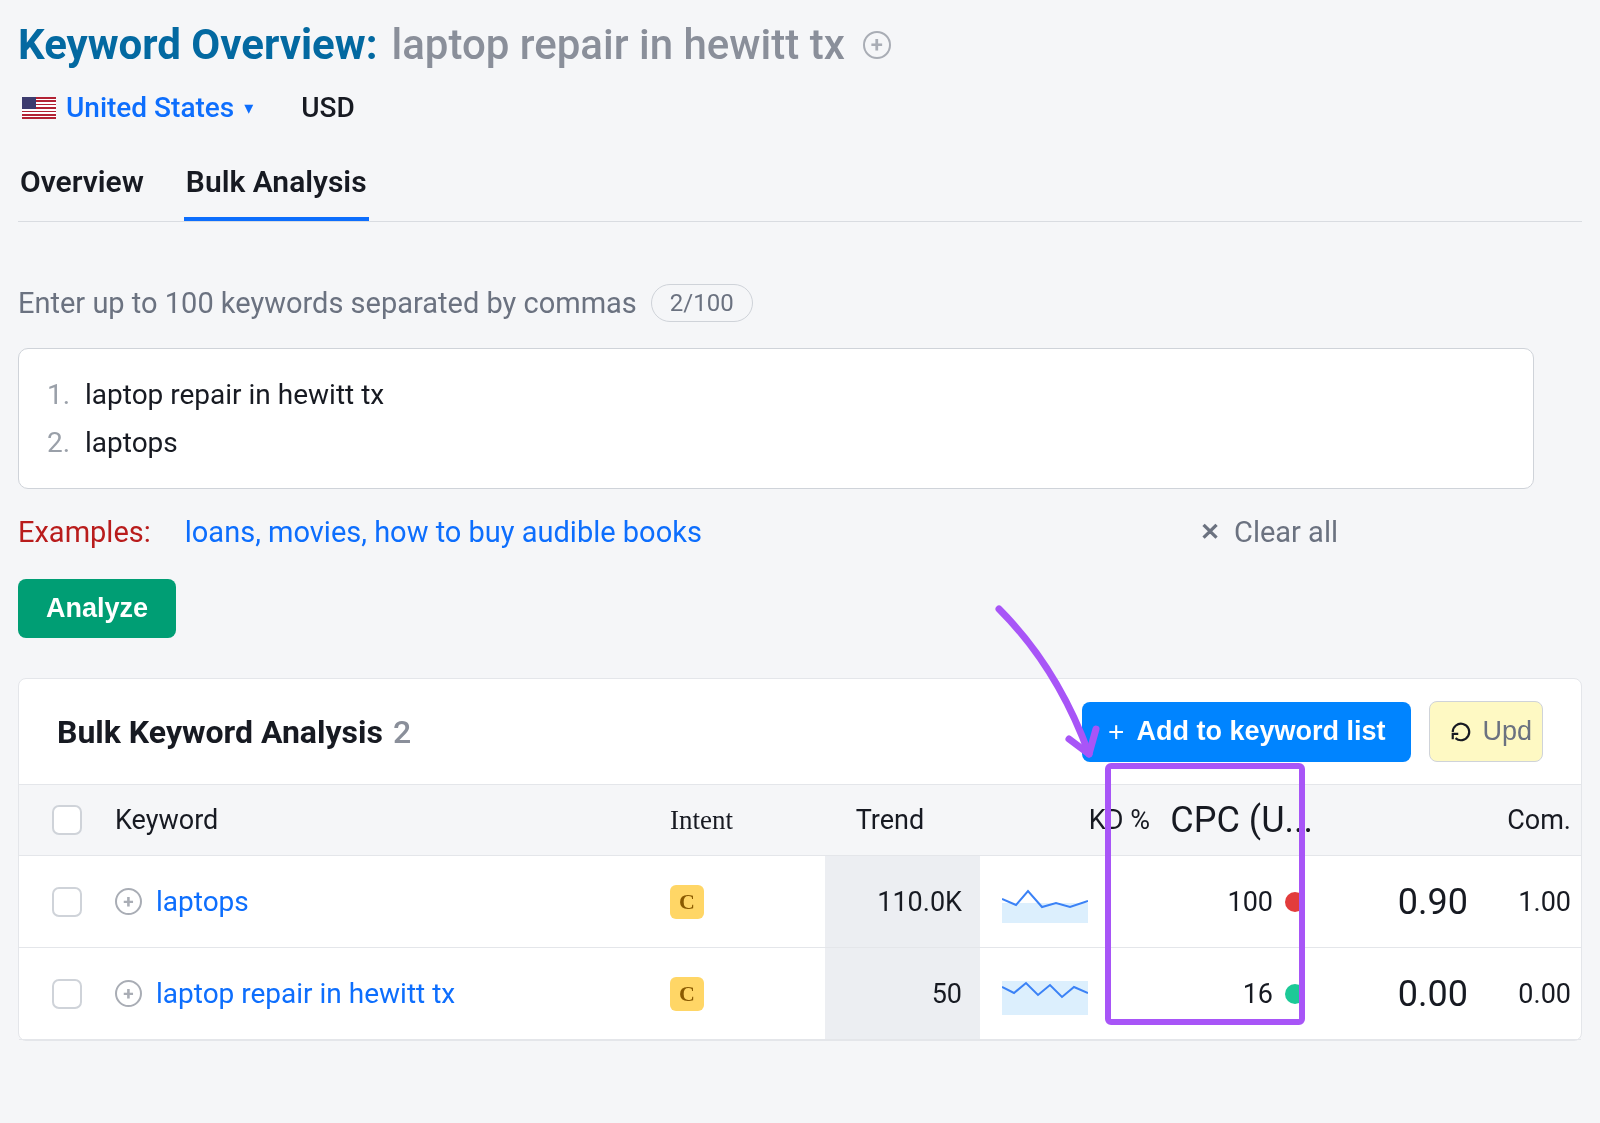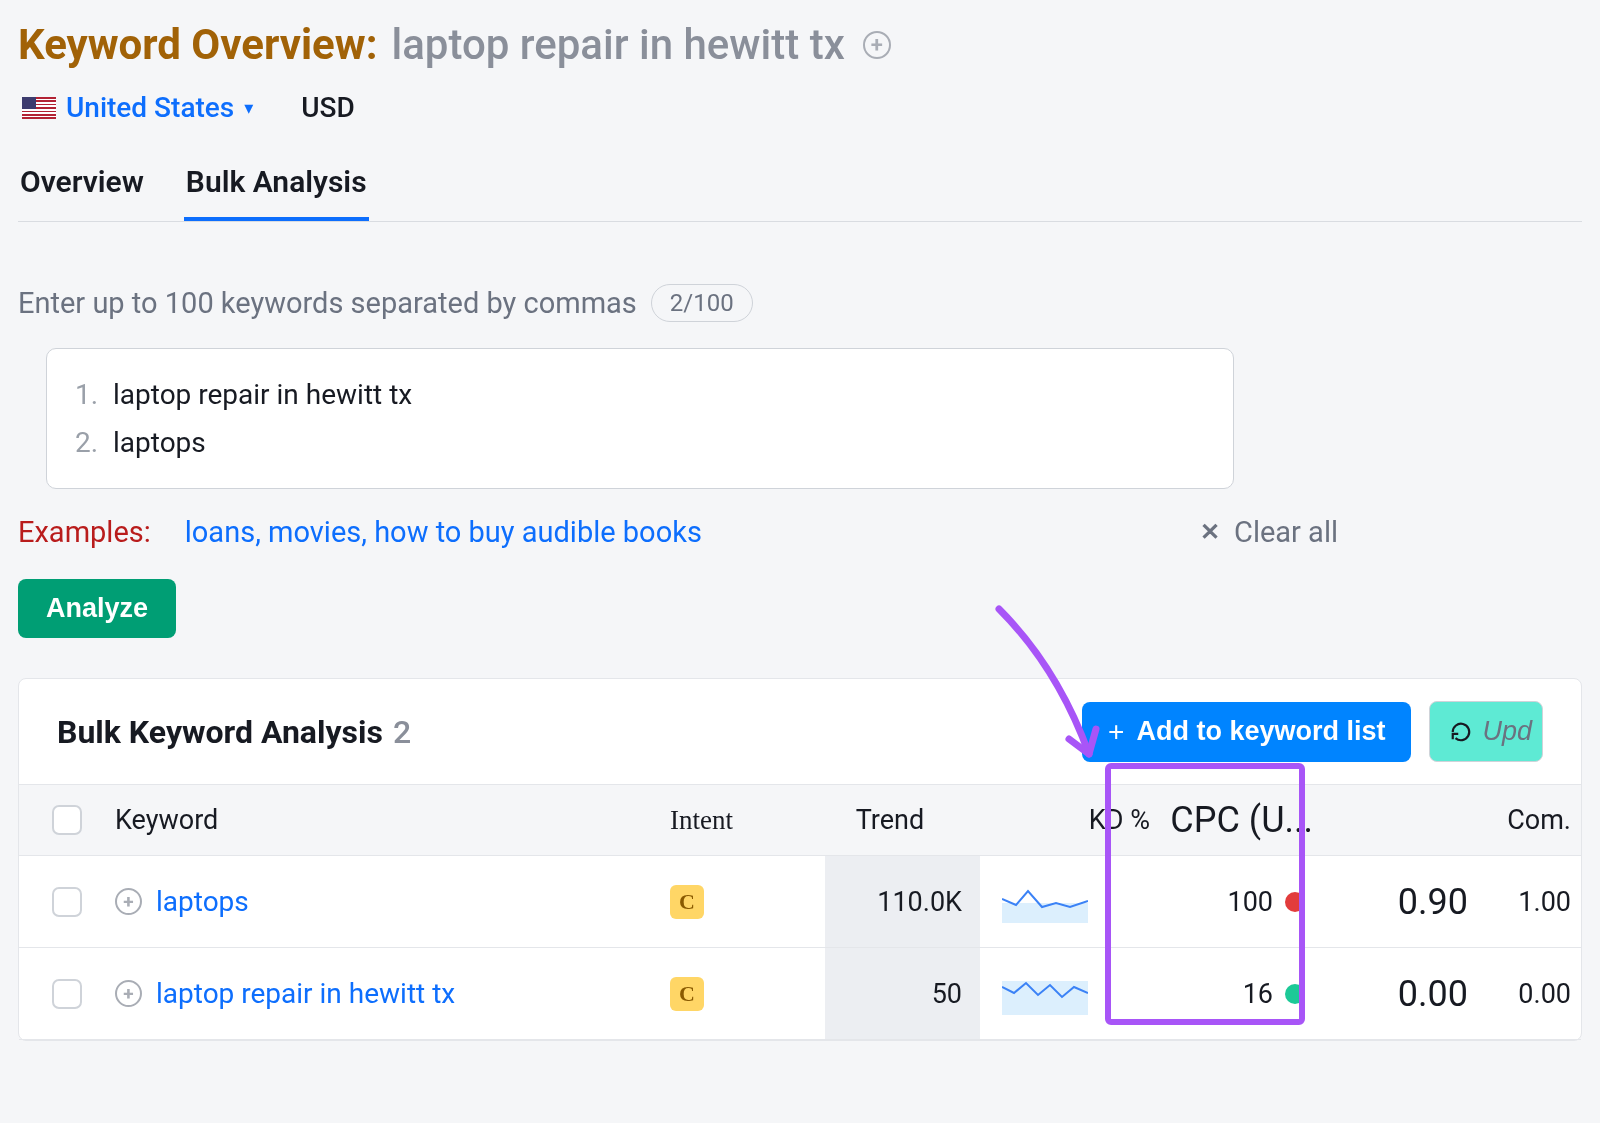--- a/index.html
+++ b/index.html
@@ -6,21 +6,21 @@
 body {
   font-family: -apple-system, BlinkMacSystemFont, "Segoe UI", Roboto, sans-serif;
   background: #f5f6f8;
   color: #171a22;
   width: 1600px;
   height: 1123px;
   overflow: hidden;
 }
 .page { padding: 20px 18px 0 18px; }
 .header { display: flex; align-items: center; gap: 14px; margin-bottom: 22px; }
-.h-title { font-size: 42px; font-weight: 700; color: #a16207; }
+.h-title { font-size: 42px; font-weight: 700; color: #0369a1; }
 .h-keyword { font-size: 42px; font-weight: 500; color: #8a8f9a; }
 .add-circle {
   width: 28px; height: 28px; border: 2.5px solid #a9adb5; border-radius: 50%;
   display: inline-flex; align-items: center; justify-content: center;
   color: #a9adb5; font-size: 22px; font-weight: 600; line-height: 1;
   margin-left: 4px; cursor: pointer;
 }
 .subhead { display: flex; align-items: center; gap: 48px; margin-bottom: 40px; padding-left: 4px; }
 .flag {
   width: 34px; height: 22px; display: inline-block; position: relative;
@@ -37,22 +37,22 @@
 .tab { font-size: 30px; font-weight: 600; color: #171a22; padding: 0 2px 18px 2px; cursor: pointer; }
 .tab.active { border-bottom: 4px solid #0d6efd; }
 .body-area { padding: 62px 0 0 0; }
 .prompt-row { display: flex; align-items: center; gap: 14px; margin-bottom: 26px; }
 .prompt-text { font-size: 29px; color: #6b7280; }
 .pill {
   font-size: 24px; color: #6b7280; border: 1.5px solid #cfd3d9; border-radius: 24px;
   padding: 4px 18px;
 }
 .kw-box {
-  width: 1188px; background: #fff; border: 1.5px solid #cfd3d9; border-radius: 10px;
-  padding: 22px 28px; font-size: 28px; color: #171a22; line-height: 1.7; margin-left: 28px;
+  width: 1516px; background: #fff; border: 1.5px solid #cfd3d9; border-radius: 10px;
+  padding: 22px 28px; font-size: 28px; color: #171a22; line-height: 1.7;
 }
 .kw-line .num { color: #9aa0a9; display: inline-block; width: 38px; }
 .examples-row { display: flex; align-items: center; margin-top: 26px; width: 1320px; }
 .examples-label { font-size: 29px; color: #b91c1c; margin-right: 34px; }
 .examples-links { font-size: 29px; color: #0d6efd; cursor: pointer; }
 .clear-all {
   margin-left: auto; font-size: 29px; color: #6b7280; display: flex; align-items: center; gap: 14px; cursor: pointer;
 }
 .x-icon { font-size: 24px; font-weight: 700; color: #6b7280; }
 .analyze-btn {
@@ -64,23 +64,23 @@
 .results-title { font-size: 32px; font-weight: 700; color: #171a22; }
 .results-count { font-size: 32px; font-weight: 500; color: #8a8f9a; margin-left: 10px; }
 .results-actions { margin-left: auto; display: flex; gap: 18px; align-items: center; }
 .add-list-btn {
   background: #0084ff; color: #fff; font-size: 27px; font-weight: 600;
   border: none; border-radius: 8px; padding: 14px 26px; cursor: pointer;
   display: flex; align-items: center; gap: 12px;
 }
 .plus-icon { font-size: 28px; font-weight: 400; }
 .upd-btn {
-  background: #5eead4; border: 1.5px solid #cfd3d9; border-radius: 8px;
+  background: #fef9c3; border: 1.5px solid #cfd3d9; border-radius: 8px;
   padding: 14px 10px 14px 20px; font-size: 27px; color: #6b7280; cursor: pointer;
-  display: flex; align-items: center; gap: 10px; font-style: italic;
+  display: flex; align-items: center; gap: 10px;
 }
 .refresh-icon { width: 22px; height: 22px; display: inline-block; }
 .tbl { width: 100%; }
 .thead { display: flex; align-items: center; background: #f5f6f8; border-top: 1px solid #e4e6ea; border-bottom: 1px solid #e4e6ea; height: 72px; }
 .checkbox {
   width: 30px; height: 30px; border: 2px solid #cfd3d9; border-radius: 7px; background: #fff; cursor: pointer;
 }
 .col-cb { width: 96px; display: flex; justify-content: center; }
 .col-kw { width: 555px; font-size: 27px; color: #171a22; }
 .col-intent { width: 155px; font-size: 27px; text-align: left; font-family: Liberation Serif, serif; }

